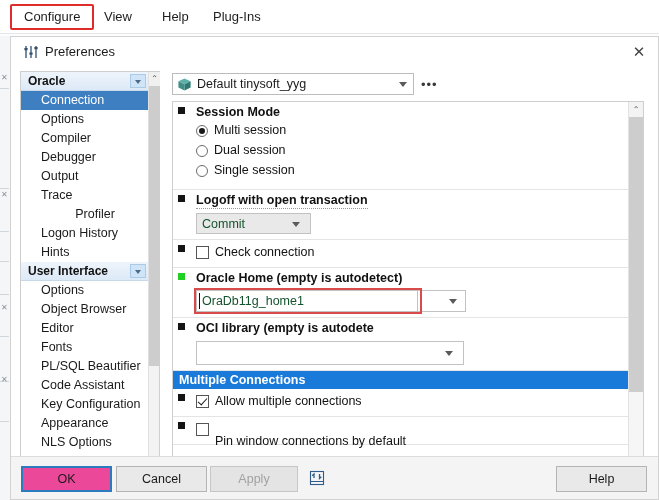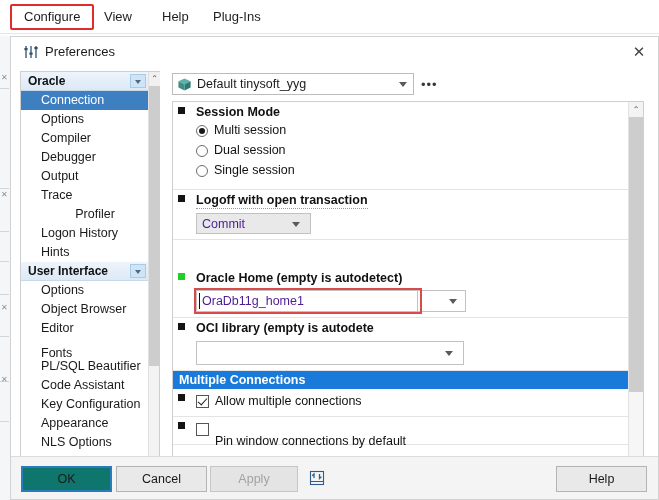--- a/index.html
+++ b/index.html
@@ -107,21 +107,21 @@
 
   .check{position:absolute;width:13px;height:13px;border:1px solid #555;background:#fff;box-sizing:border-box;}
   .check.on::after{
     content:"";position:absolute;left:3px;top:0px;width:4px;height:8px;
     border:solid #1a1a1a;border-width:0 1.6px 1.6px 0;transform:rotate(42deg);
   }
   .check-lbl{position:absolute;font-size:12.5px;color:#111;}
 
   .combo{position:absolute;background:#e9e9e9;border:1px solid #c2c2c2;box-sizing:border-box;}
   .combo.white{background:#ffffff;}
-  .combo .ctext{position:absolute;left:5px;top:3px;font-size:12.5px;color:#4c1d95;}
+  .combo .ctext{position:absolute;left:5px;top:3px;font-size:12.5px;color:#14532d;}
   .combo .carrow{position:absolute;top:8px;width:0;height:0;border-left:4px solid transparent;border-right:4px solid transparent;border-top:5px solid #5a5a5a;}
 
   .redbox{position:absolute;border:2px solid #d94b4b;box-sizing:border-box;background:transparent;}
   .caret{position:absolute;width:1px;background:#111;}
 
   .secbar{position:absolute;left:0;width:455px;height:18px;background:#1a7ada;}
   .secbar span{position:absolute;left:6px;top:2px;font-size:12.5px;font-weight:bold;color:#ffffff;}
 
   
   .mn-scroll{position:absolute;right:0;top:0;width:15px;height:388px;background:#f6f6f6;border-left:1px solid #e2e2e2;box-sizing:border-box;}
@@ -129,21 +129,21 @@
   .mn-up{top:0;}
   .mn-dn{bottom:0;}
   .mn-thumb{position:absolute;left:0;width:14px;background:#cdcdcd;}
 
   
   .footer{position:absolute;left:0;bottom:0;width:647px;height:42px;background:#f4f4f4;border-top:1px solid #dcdcdc;}
   .btn{
     position:absolute;top:9px;height:26px;background:#e9e9e9;border:1px solid #b4b4b4;
     box-sizing:border-box;font-size:12.5px;color:#1a1a1a;text-align:center;line-height:24px;
   }
-  .btn.primary{background:#0f766e;border:2px solid #2b7bbf;line-height:22px;}
+  .btn.primary{background:#ec4899;border:2px solid #2b7bbf;line-height:22px;}
   .btn.disabled{color:#a2a2a2;background:#e4e4e4;border-color:#c6c6c6;}
   .imp-icon{position:absolute;top:12px;left:198px;width:18px;height:18px;}
 </style>
 </head>
 <body>
 
 <div id="root">
 
   <div class="appbg">
     <div class="menubar">
@@ -202,21 +202,21 @@
       <div class="leaf" style="top:171px;">Hints</div>
 
       <div class="grp" style="top:190px;">
         <div class="grp-label">User Interface</div>
         <div class="grp-btn"></div>
       </div>
 
       <div class="leaf" style="top:209px;">Options</div>
       <div class="leaf" style="top:228px;">Object Browser</div>
       <div class="leaf" style="top:247px;">Editor</div>
-      <div class="leaf" style="top:272px;">Fonts</div>
+      <div class="leaf" style="top:266px;">Fonts</div>
       <div class="leaf" style="top:285px;">PL/SQL Beautifier</div>
       <div class="leaf" style="top:304px;">Code Assistant</div>
       <div class="leaf" style="top:323px;">Key Configuration</div>
       <div class="leaf" style="top:342px;">Appearance</div>
       <div class="leaf" style="top:361px;">NLS Options</div>
 
       <div class="sb-scroll">
         <div class="sb-up">⌃</div>
         <div class="sb-thumb" style="top:14px;height:280px;"></div>
         <div class="sb-dn">⌄</div>
@@ -256,20 +256,25 @@
 
         <div class="row" style="top:88px;height:50px;">
           <div class="marker"></div>
           <div class="rowtitle dotted" style="top:3px;">Logoff with open transaction</div>
           <div class="combo" style="left:23px;top:23px;width:115px;height:21px;">
             <div class="ctext">Commit</div>
             <div class="carrow" style="right:10px;"></div>
           </div>
         </div>
 
+        <div class="row" style="top:138px;height:28px;">
+          <div class="marker"></div>
+          <div class="check" style="left:23px;top:6px;"></div>
+          <div class="check-lbl" style="left:42px;top:5px;">Check connection</div>
+        </div>
 
         <div class="row" style="top:166px;height:50px;">
           <div class="marker green"></div>
           <div class="rowtitle" style="top:3px;">Oracle Home (empty is autodetect)</div>
           <div class="combo white" style="left:23px;top:22px;width:250px;height:22px;">
             <div class="ctext">OraDb11g_home1</div>
           </div>
           <div class="caret" style="left:26px;top:25px;height:16px;"></div>
           <div class="combo white" style="left:244px;top:22px;width:49px;height:22px;">
             <div class="carrow" style="right:8px;"></div>

